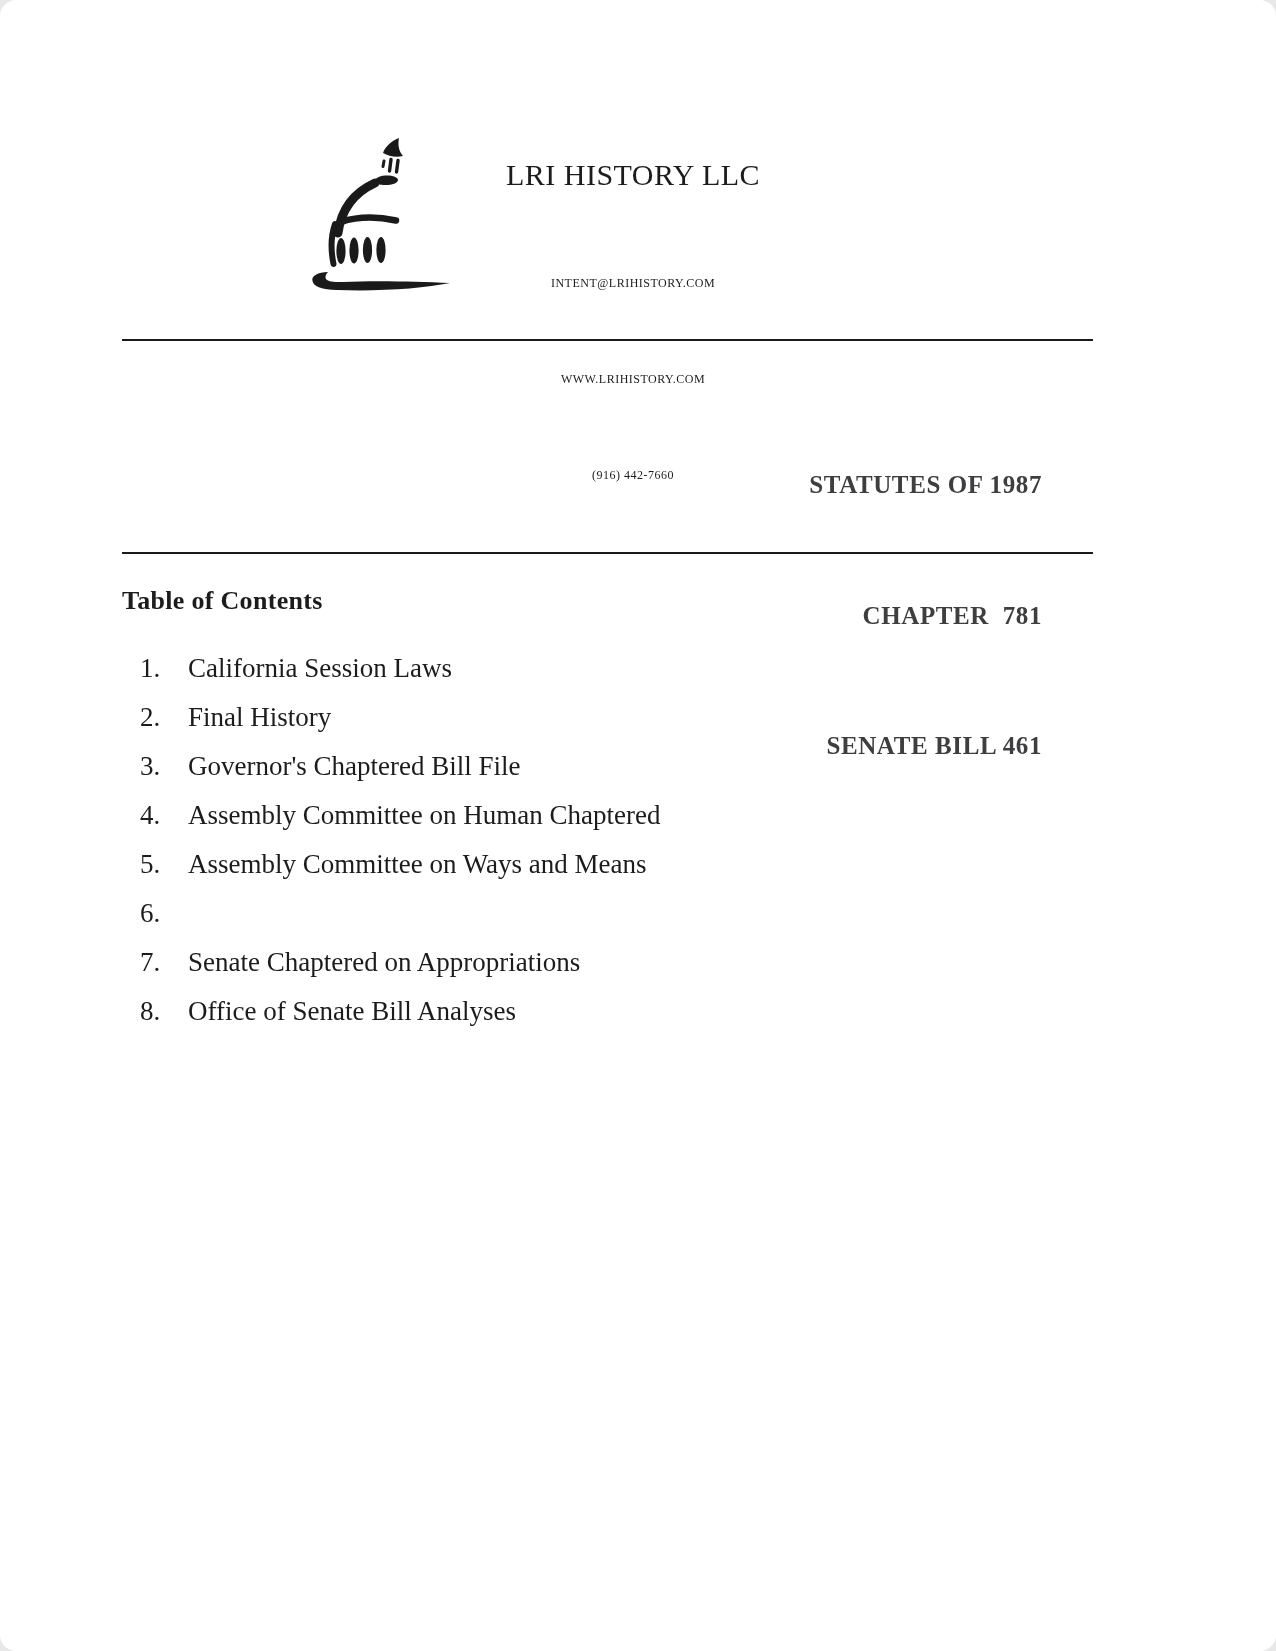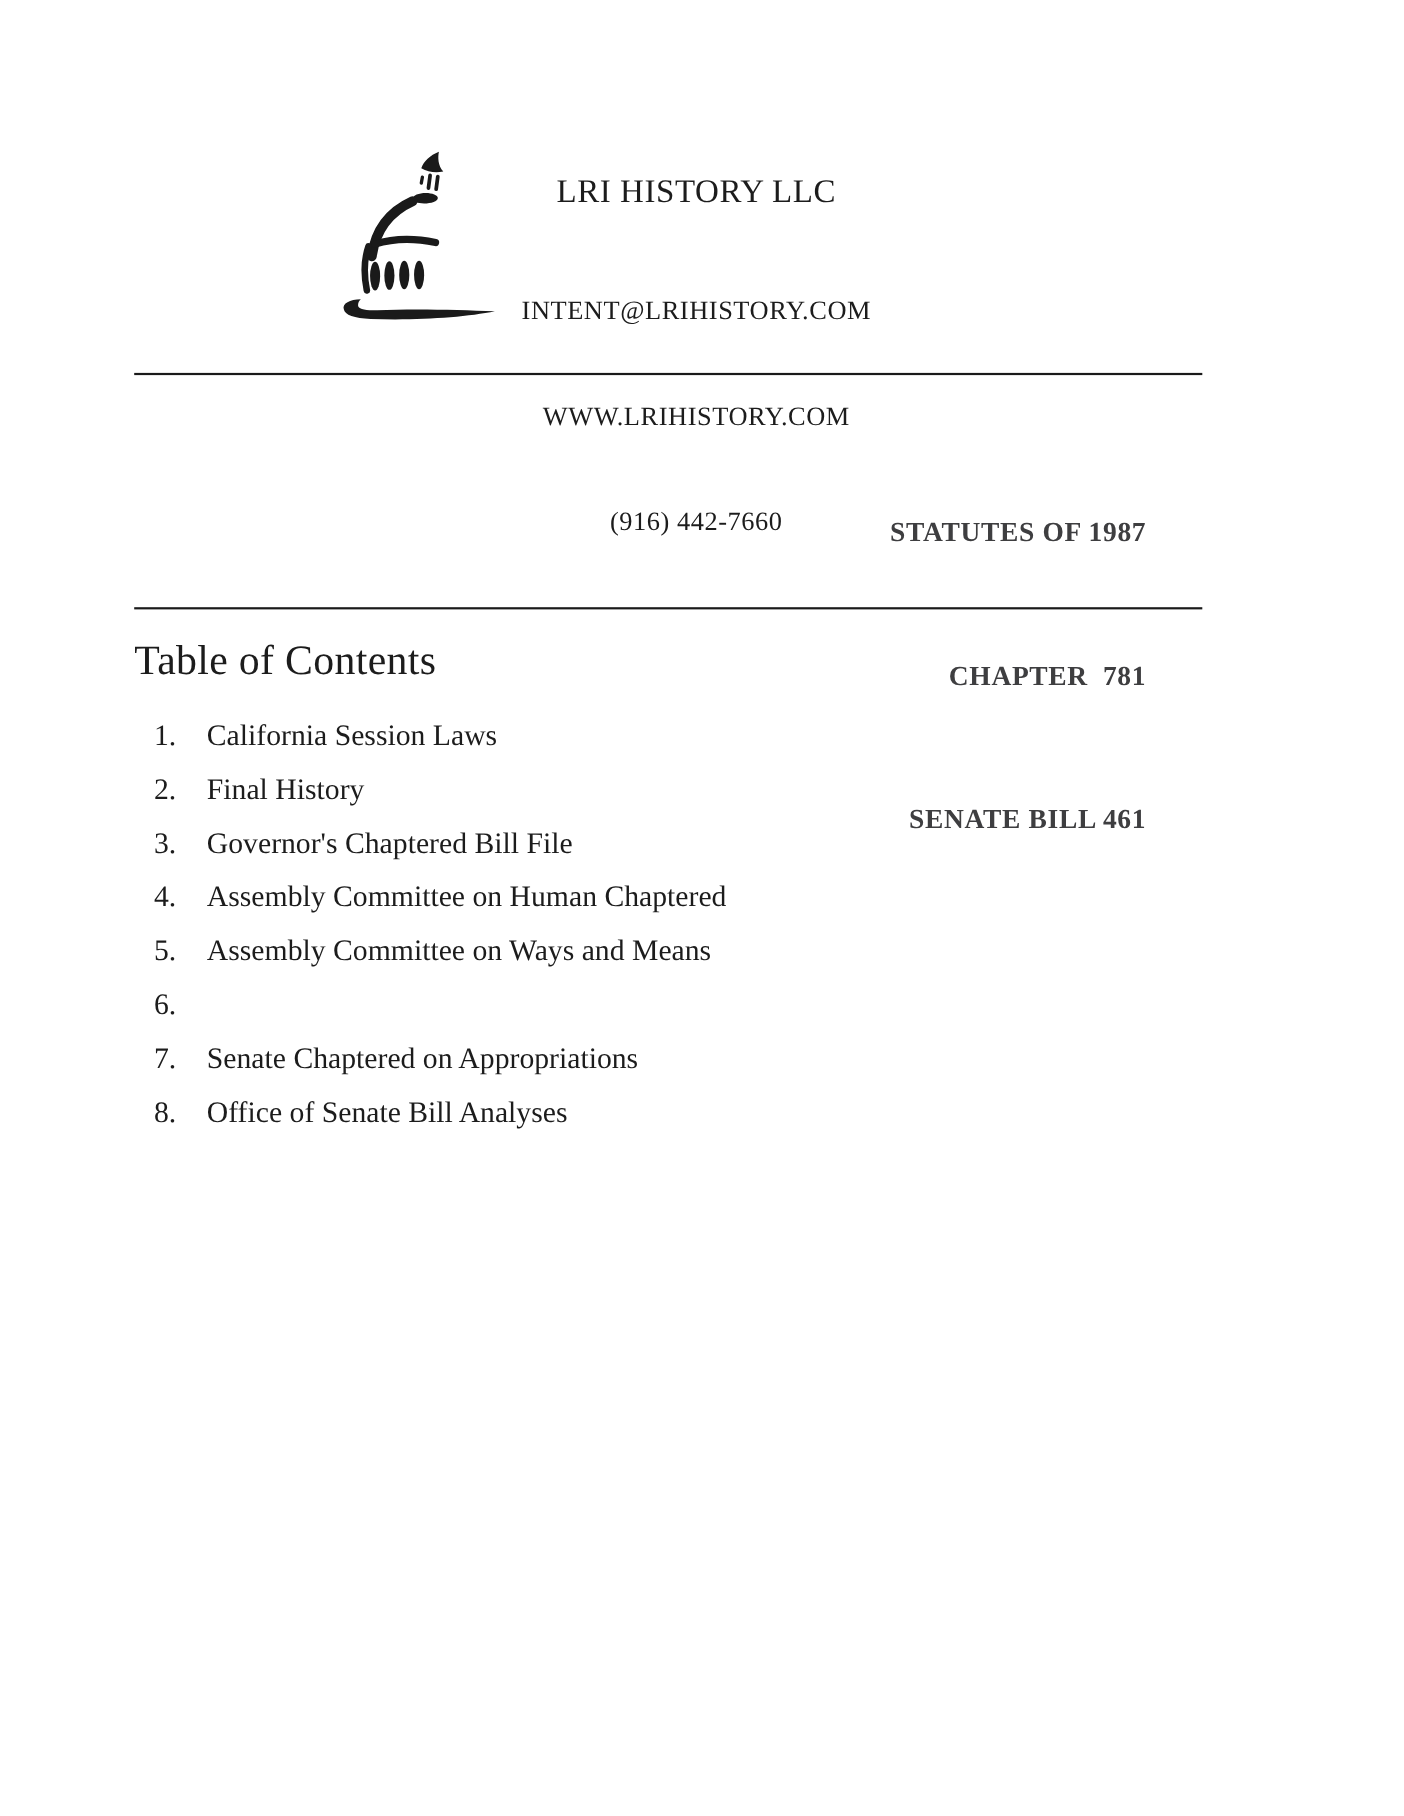--- a/index.html
+++ b/index.html
@@ -10,40 +10,41 @@
   }
   html,body{margin:0;padding:0;background:#e8e8e8;}
   .page{
     position:relative;
     width:1276px;height:1651px;
     margin:0 auto;
     background:var(--bg);
     font-family:"Liberation Serif","DejaVu Serif",serif;
     color:var(--text);
     overflow:hidden;
+    border-radius:16px;
   }
 
   
   .logo{
     position:absolute;left:295px;top:130px;
     width:165px;height:165px;
   }
   .header-block{
     position:absolute;left:383px;top:157px;width:500px;
     text-align:center;
   }
   .company{
     font-size:30px;line-height:36px;
     letter-spacing:0.5px;
     color:var(--text);
     white-space:pre;
   }
   .contact{
     margin-top:10px;
-    font-size:24px;line-height:32px;
+    font-size:12px;line-height:32px;
     letter-spacing:0.5px;
     white-space:pre;
   }
 
   
   .rule{
     position:absolute;left:122px;width:971px;height:2px;
     background:var(--rule);
   }
   .rule-1{top:339px;}
@@ -57,22 +58,22 @@
     font-size:25px;line-height:43.5px;
     letter-spacing:0.6px;
     color:var(--ref-text);
     white-space:pre;
     margin-left:44px;
   }
 
   
   .toc-heading{
     position:absolute;left:122px;top:583px;
-    font-size:38px;line-height:36px;
-    font-weight:normal;
+    font-size:26px;line-height:36px;
+    font-weight:bold;
     letter-spacing:0.3px;
     color:var(--text);
   }
   .toc-list{
     position:absolute;left:140px;top:644px;
     margin:0;padding:0;list-style:none;
     font-size:27px;line-height:49px;
     color:var(--text);
   }
   .toc-item{display:flex;}

